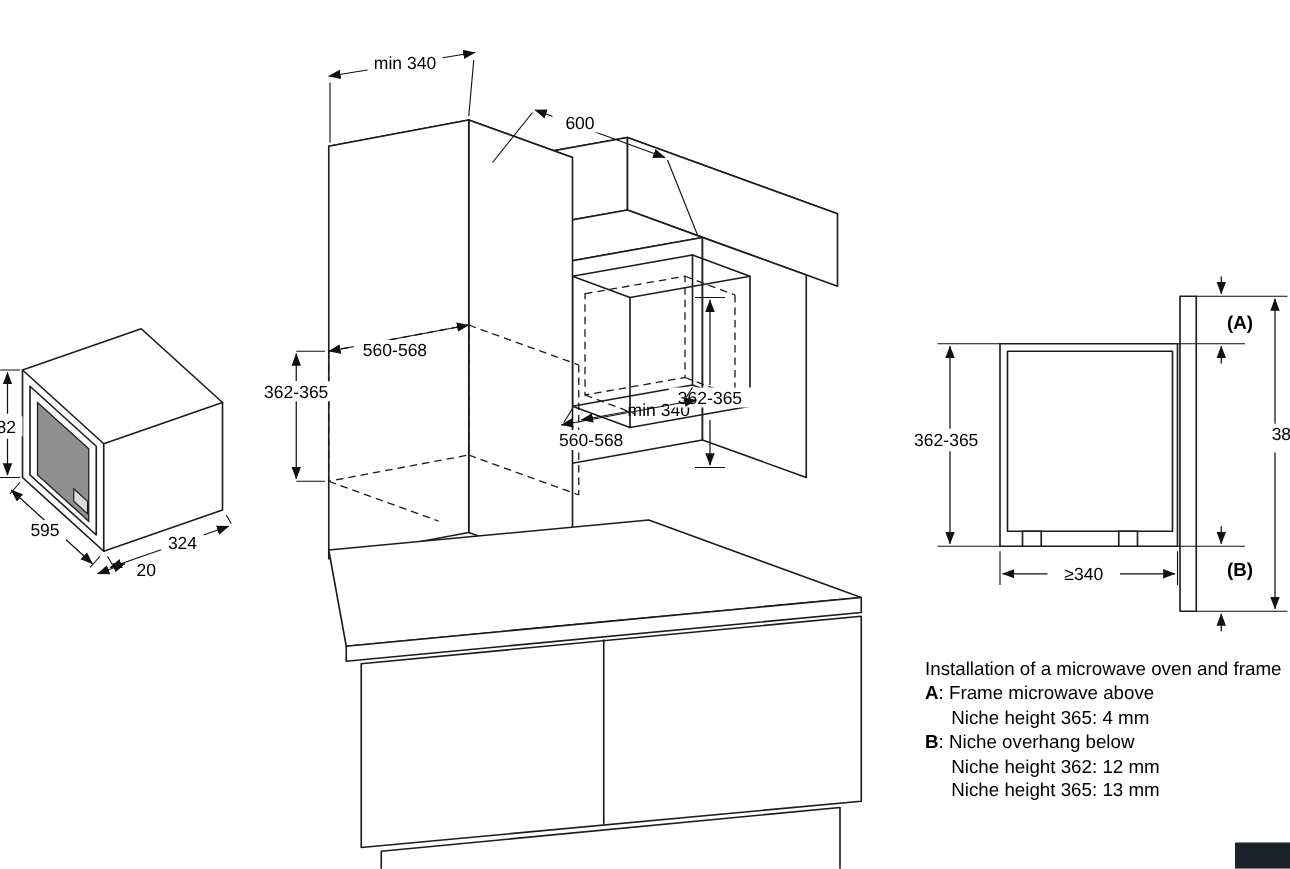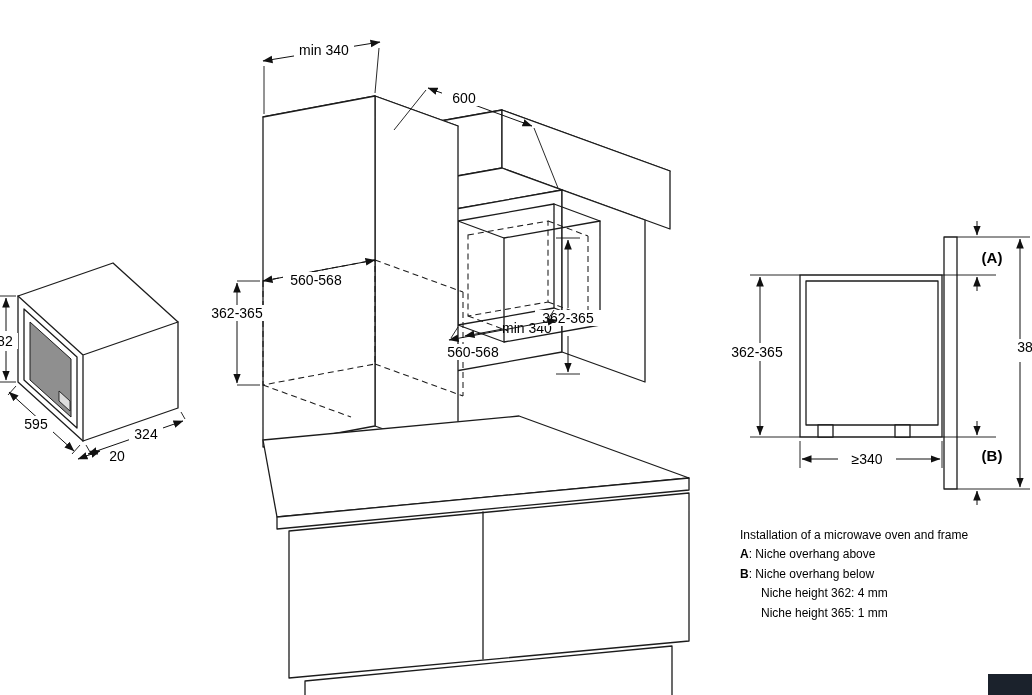--- a/index.html
+++ b/index.html
@@ -12,21 +12,21 @@
   .dsh{fill:none;stroke:#1c1c1c;stroke-width:1.05;stroke-dasharray:6 4}
   .thin{fill:none;stroke:#111;stroke-width:.9}
   .dim2{fill:none;stroke:#111;stroke-width:1;marker-start:url(#ar);marker-end:url(#ar)}
   .dime{fill:none;stroke:#111;stroke-width:1;marker-end:url(#ar)}
   .wbg{fill:#fff}
   text{font-family:"Liberation Sans",sans-serif;font-size:14px;fill:#000}
   .dt{text-anchor:middle}
   .db{text-anchor:middle;font-weight:bold;font-size:15px}
   .glass{fill:#8f8f8f;stroke:#1c1c1c;stroke-width:1}
   .panel{fill:#ddd;stroke:#1c1c1c;stroke-width:.9}
-  .notes{position:absolute;left:740px;top:526px;width:292px;font-size:12px;
+  .notes{position:absolute;left:740px;top:526px;width:292px;font-size:15px;
          line-height:19.4px;white-space:nowrap;overflow:hidden}
   .notes .ind{padding-left:21px}
   .corner{position:absolute;right:0;bottom:0;width:44px;height:21px;background:#1b222c}
 </style>
 </head>
 <body>
 
 <div class="canvas">
 
 <svg width="1032" height="695" viewBox="0 0 1032 695">
@@ -181,21 +181,22 @@
       <path class="dime" d="M1020,344 L1020,239"></path>
       <path class="dime" d="M1020,362 L1020,487"></path>
       <rect class="wbg" x="1006" y="339" width="44" height="16"></rect>
       <text class="dt" x="1029" y="352">382</text>
     </g>
   </g>
 </svg>
 
 <div class="notes">
   <div>Installation of a microwave oven and frame</div>
-  <div><b>A</b><span>: Niche overhang above</span></div>
+  <div><b>A</b><span>: Frame microwave above</span></div>
+  <div class="ind">Niche height 365: 4 mm</div>
   <div><b>B</b><span>: Niche overhang below</span></div>
-  <div class="ind">Niche height 362: 4 mm</div>
-  <div class="ind">Niche height 365: 1 mm</div>
+  <div class="ind">Niche height 362: 12 mm</div>
+  <div class="ind">Niche height 365: 13 mm</div>
 </div>
 
 <div class="corner" style="background-color: rgb(27, 34, 44);"></div>
 
 </div>
 
 </body></html>

